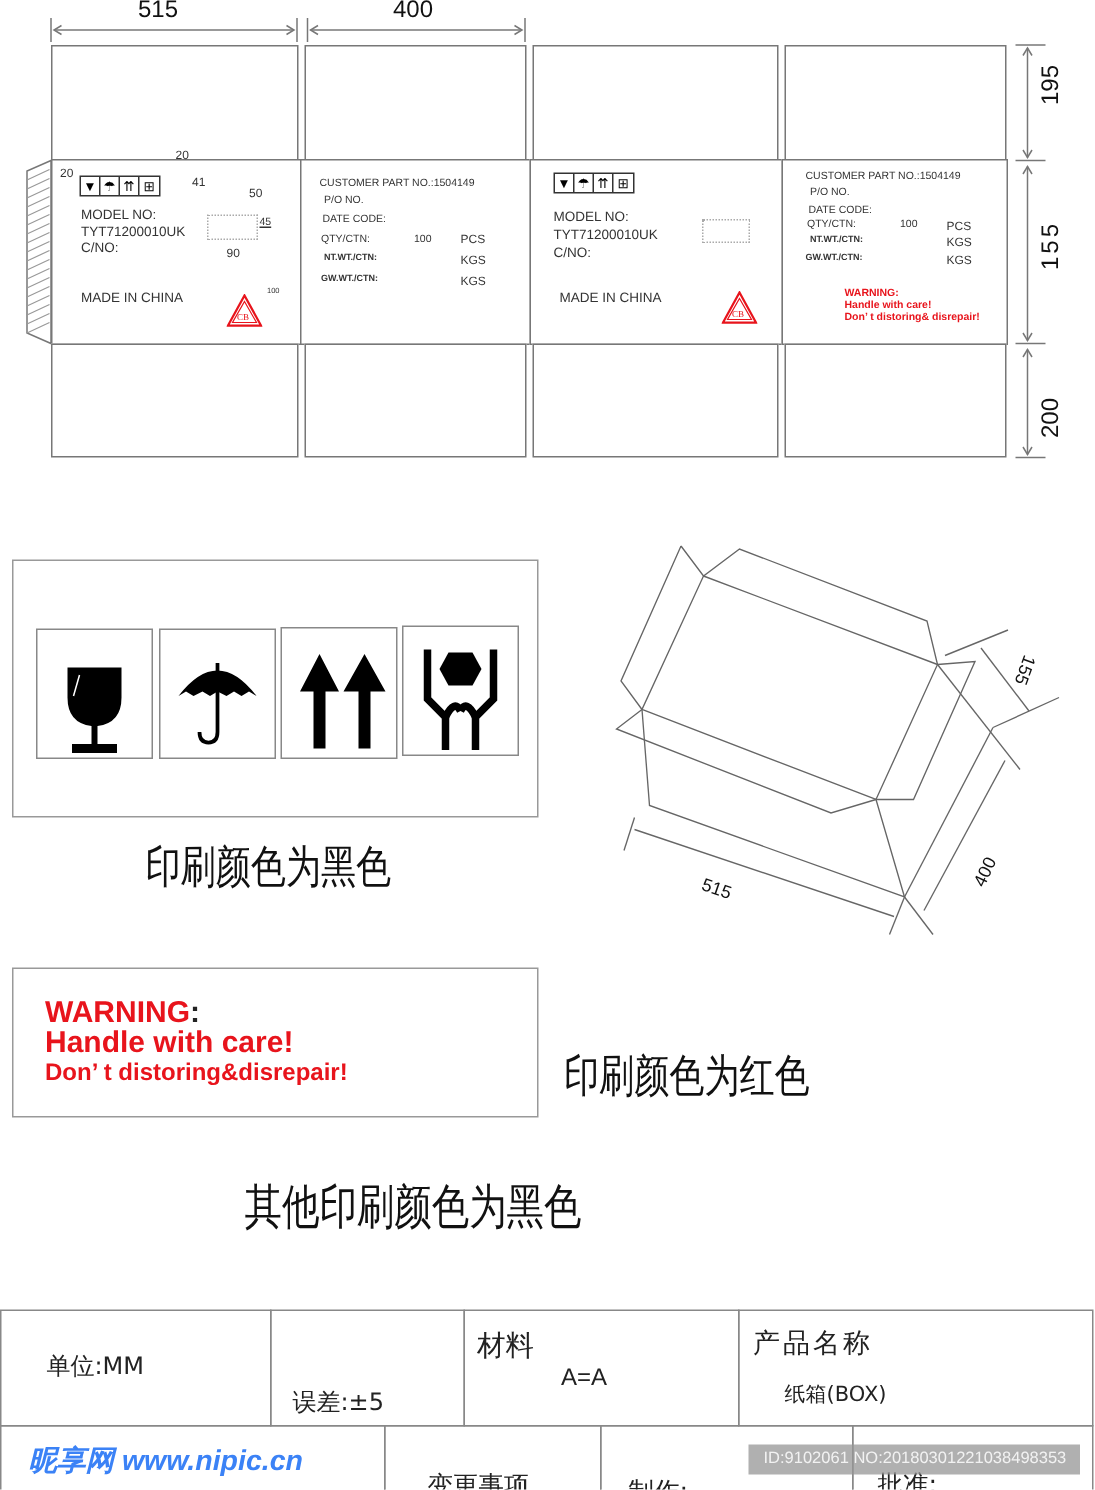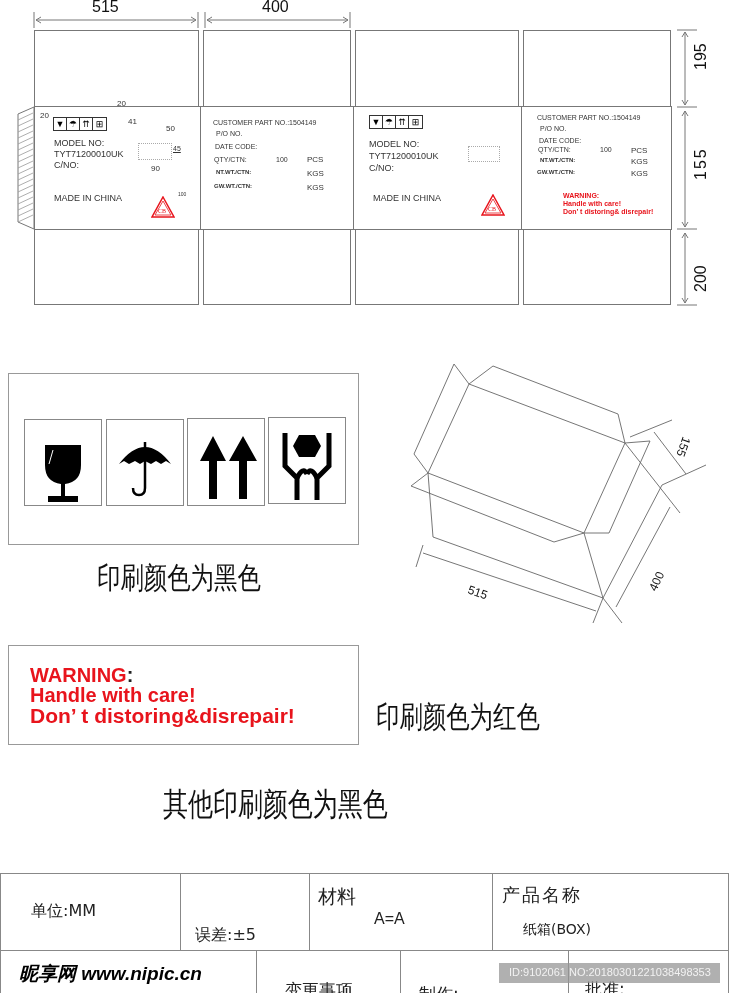--- a/index.html
+++ b/index.html
@@ -216,21 +216,21 @@
     <line x1="23" y1="190" x2="16" y2="212"></line>
   </g>
   <text x="67" y="238" font-size="12" fill="#111" font-family="Liberation Sans, sans-serif" transform="rotate(19 67 238)">515</text>
   <text x="256" y="237" font-size="12" fill="#111" font-family="Liberation Sans, sans-serif" transform="rotate(-65 256 237)">400</text>
   <text x="283" y="81" font-size="12" fill="#111" font-family="Liberation Sans, sans-serif" transform="rotate(110 283 81)">155</text>
 </svg>
 
 <div class="panel" style="left:8px;top:645px;width:351px;height:100px;border-color:#999;">
   <div class="txt red" style="left:21px;top:19px;font-size:20px;line-height:20px;"><span>WARNING</span><span style="color:#222">:</span></div>
   <div class="txt red" style="left:21px;top:39px;font-size:20px;line-height:20px;">Handle with care!</div>
-  <div class="txt red" style="left:21px;top:60px;font-size:21px;line-height:20px;">Don’ t distoring&amp;disrepair!</div>
+  <div class="txt red" style="left:21px;top:60px;font-size:16px;line-height:20px;">Don’ t distoring&amp;disrepair!</div>
 </div>
 <div class="txt cn" style="left:376px;top:697px;font-size:30px;color:#111;transform:scaleX(0.78);transform-origin:0 0;">印刷颜色为红色</div>
 
 <div class="txt cn" style="left:163px;top:783px;font-size:32px;color:#111;transform:scaleX(0.78);transform-origin:0 0;">其他印刷颜色为黑色</div>
 
 <div>
   <div class="cell" style="left:0;top:873px;width:181px;height:78px;">
     <div class="txt cn" style="left:30px;top:27px;font-size:16px;">单位:MM</div>
   </div>
   <div class="cell" style="left:180px;top:873px;width:130px;height:78px;">
@@ -238,21 +238,21 @@
   </div>
   <div class="cell" style="left:309px;top:873px;width:184px;height:78px;">
     <div class="txt cn" style="left:8px;top:10px;font-size:19px;">材料</div>
     <div class="txt" style="left:64px;top:36px;font-size:16px;">A=A</div>
   </div>
   <div class="cell" style="left:492px;top:873px;width:237px;height:78px;padding-left:13px;">
     <div class="txt cn" style="left:9px;top:9px;font-size:18px;letter-spacing:2px;">产品名称</div>
     <div class="txt cn" style="left:30px;top:47px;font-size:14px;">纸箱(BOX)</div>
   </div>
   <div class="cell" style="left:0;top:950px;width:257px;height:50px;">
-    <div class="txt" style="left:18px;top:10px;font-size:19px;color:#000000;font-style:italic;font-weight:bold;">昵享网 www.nipic.cn</div>
+    <div class="txt" style="left:18px;top:10px;font-size:19px;color:#3b82f6;font-style:italic;font-weight:bold;">昵享网 www.nipic.cn</div>
   </div>
   <div class="cell" style="left:256px;top:950px;width:145px;height:50px;">
     <div class="txt cn" style="left:28px;top:28px;font-size:17px;">变更事项</div>
   </div>
   <div class="cell" style="left:400px;top:950px;width:169px;height:50px;">
     <div class="txt cn" style="left:18px;top:32px;font-size:17px;">制作:</div>
   </div>
   <div class="cell" style="left:568px;top:950px;width:161px;height:50px;">
     <div class="txt cn" style="left:16px;top:27px;font-size:17px;">批准:</div>
   </div>

